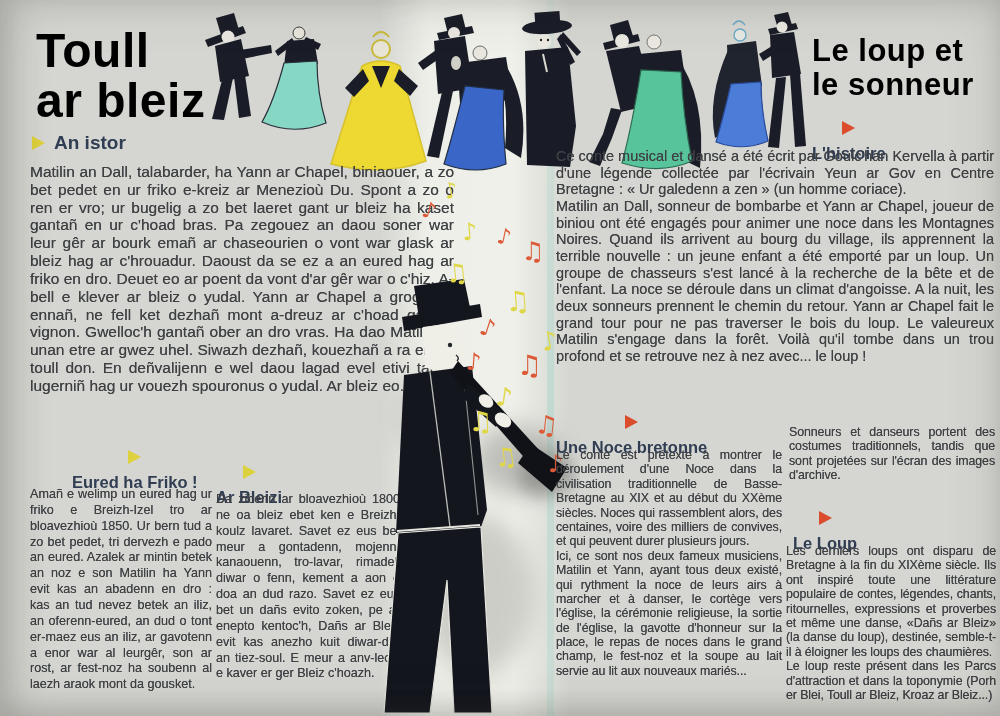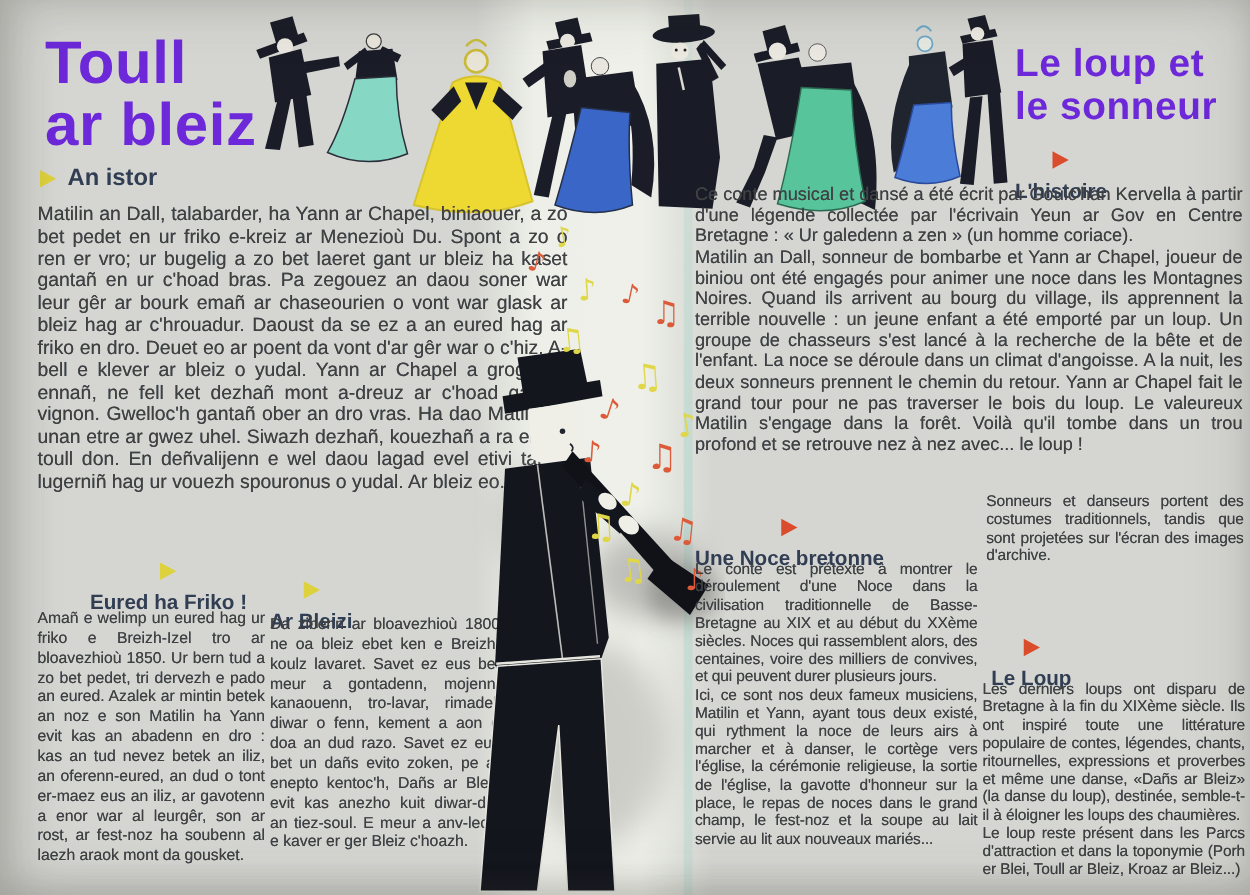--- a/index.html
+++ b/index.html
@@ -5,21 +5,21 @@
   html,body{margin:0;padding:0;}
   body{font-family:"Liberation Sans","DejaVu Sans",sans-serif;}
   .page{position:relative;width:1000px;height:716px;background:#d5d6d1;overflow:hidden;}
   .mid-strip{position:absolute;left:380px;top:0;width:190px;height:716px;
     background:linear-gradient(90deg,rgba(238,240,233,0) 0%,rgba(241,243,236,.85) 25%,rgba(241,243,236,.9) 70%,rgba(238,240,233,0) 100%);}
   .fold-line{position:absolute;left:547px;top:0;width:7px;height:716px;
     background:linear-gradient(180deg,rgba(172,214,203,.15),rgba(168,214,203,.5) 55%,rgba(168,214,203,.32));filter:blur(.6px);}
   .vignette{position:absolute;inset:0;pointer-events:none;
     box-shadow:inset 0 0 55px rgba(55,55,50,.16),inset 18px 0 28px rgba(55,55,50,.12),inset 0 -10px 20px rgba(55,55,50,.10);}
   .abs{position:absolute;}
-  .title{font-weight:bold;color:#6d28d9;line-height:1.04;letter-spacing:.5px;}
+  .title{font-weight:bold;color:#000000;line-height:1.04;letter-spacing:.5px;}
   .title-left{left:36px;top:26px;font-size:48px;}
   .title-right{left:812px;top:34px;font-size:31px;line-height:1.1;}
   .sec-head{display:flex;align-items:center;gap:9px;font-weight:bold;color:#303d52;}
   .sec-head.lg{font-size:19px;}
   .sec-head.md{font-size:16.5px;flex-direction:column;}
   .arrow{width:0;height:0;border-top:7px solid transparent;border-bottom:7px solid transparent;border-left:13px solid #ddd13d;flex:0 0 auto;}
   .arrow.red{border-left-color:#da4c2c;}
   .bodytx{color:#404040;text-align:justify;text-shadow:0 0 .4px rgba(61,74,92,.85);}
   .breton-main{left:30px;top:163px;width:424px;font-size:15.5px;line-height:1.15;}
   .french-main{left:556px;top:148px;width:438px;font-size:14.5px;line-height:1.15;}
@@ -201,21 +201,21 @@
 
   <div class="abs sec-head md" style="left:556px;top:415px;">
     <span class="arrow red"></span>
     <span>Une Noce bretonne</span>
   </div>
   <div class="abs bodytx smallcol2" style="left:556px;top:448px;width:226px;">
     <div>Le conte est prétexte à montrer le déroulement d'une Noce dans la civilisation traditionnelle de Basse-Bretagne au XIX et au début du XXème siècles. Noces qui rassemblent alors, des centaines, voire des milliers de convives, et qui peuvent durer plusieurs jours.</div>
     <div>Ici, ce sont nos deux fameux musiciens, Matilin et Yann, ayant tous deux existé, qui rythment la noce de leurs airs à marcher et à danser, le cortège vers l'église, la cérémonie religieuse, la sortie de l'église, la gavotte d'honneur sur la place, le repas de noces dans le grand champ, le fest-noz et la soupe au lait servie au lit aux nouveaux mariés...</div>
   </div>
 
-  <div class="abs bodytx smallcol2" style="left:789px;top:394px;width:206px;">Sonneurs et danseurs portent des costumes traditionnels, tandis que sont projetées sur l'écran des images d'archive.</div>
+  <div class="abs bodytx smallcol2" style="left:789px;top:425px;width:206px;">Sonneurs et danseurs portent des costumes traditionnels, tandis que sont projetées sur l'écran des images d'archive.</div>
 
   <div class="abs sec-head md" style="left:793px;top:511px;justify-content:space-between;">
     <span class="arrow red"></span>
     <span>Le Loup</span>
   </div>
   <div class="abs bodytx smallcol2" style="left:786px;top:544px;width:210px;">
     <div>Les derniers loups ont disparu de Bretagne à la fin du XIXème siècle. Ils ont inspiré toute une littérature populaire de contes, légendes, chants, ritournelles, expressions et proverbes et même une danse, «Dañs ar Bleiz» (la danse du loup), destinée, semble-t-il à éloigner les loups des chaumières.</div>
     <div>Le loup reste présent dans les Parcs d'attraction et dans la toponymie (Porh er Blei, Toull ar Bleiz, Kroaz ar Bleiz...)</div>
   </div>
 

